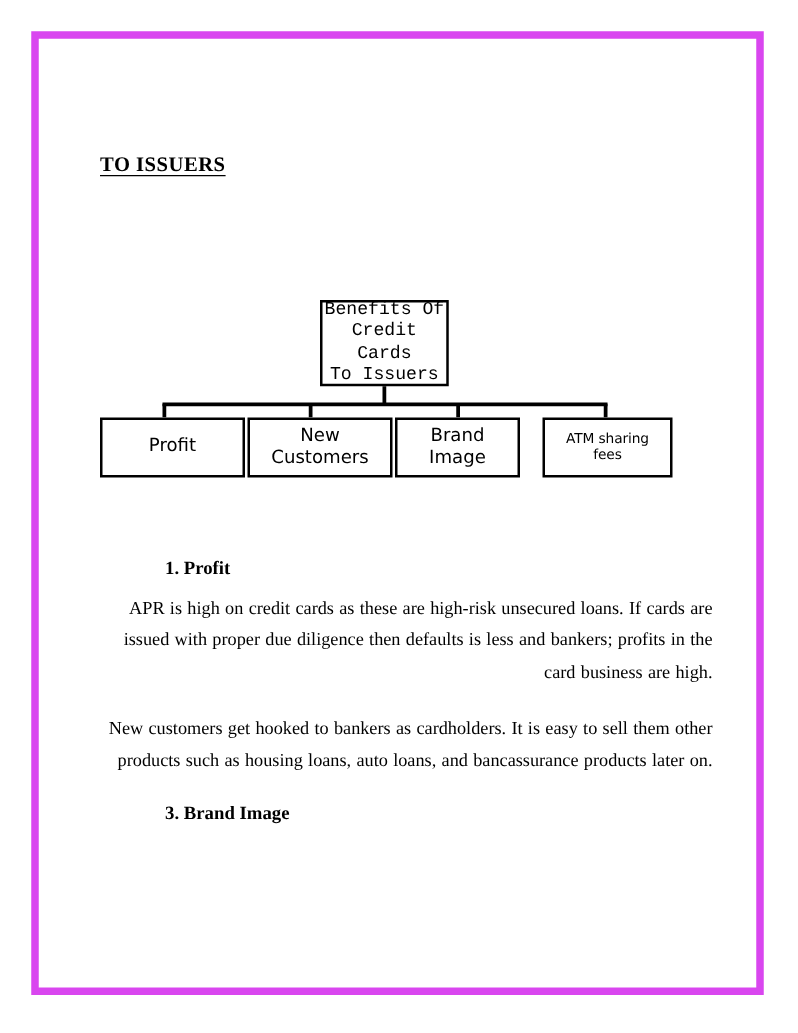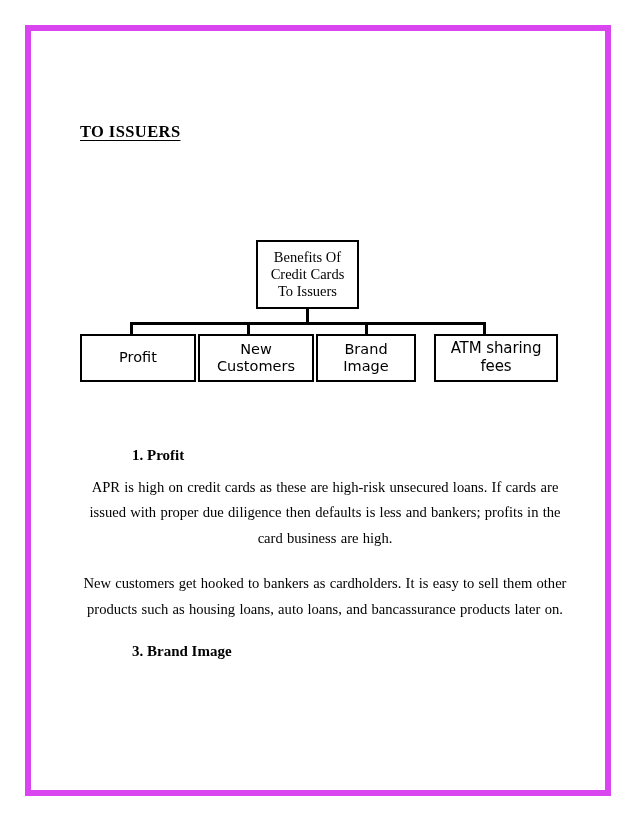--- a/index.html
+++ b/index.html
@@ -62,33 +62,33 @@
     text-align: center;
     line-height: 1.18;
   }
   .chart-box span { display: block; }
 
   #node-root {
     left: 225px;
     top: 209px;
     width: 103px;
     height: 69px;
-    font-family: Liberation Serif, serif;
+    font-family: Liberation Mono, monospace;
     font-size: 14.5px;
   }
   .chart-leaf {
     top: 303px;
     height: 48px;
     font-family: "DejaVu Sans", sans-serif;
     font-size: 14.5px;
   }
   #node-profit      { left: 49px;  width: 116px; }
   #node-new-cust    { left: 167px; width: 116px; }
   #node-brand-image { left: 285px; width: 100px; }
-  #node-atm-fees    { left: 403px; width: 124px; font-size: 15px; }
+  #node-atm-fees    { left: 403px; width: 104px; font-size: 11px; }
   #node-atm-fees .leaf-label { letter-spacing: -.1px; }
 
   
   .conn {
     position: absolute;
     background: #000000;
   }
   #conn-stem   { left: 275px; top: 278px; width: 3px;   height: 14px; }
   #conn-bus    { left: 99px;  top: 291px; width: 356px; height: 3px;  }
   .conn-drop   { top: 292px; width: 3px; height: 11px; }
@@ -108,21 +108,21 @@
   .section-heading {
     font-size: 15px;
     font-weight: bold;
     margin: 0 0 10px 52px;
     line-height: 1.25;
   }
   .section-body {
     font-size: 14.6px;
     line-height: 25.5px;
     margin: 0 0 20px 0;
-    text-align: center;
+    text-align: right;
     word-spacing: .6px;
   }
   #section-brand-image .section-body { margin-bottom: 0; }
   #section-new-customers { margin-top: 4px; }
   #section-brand-image   { margin-top: 4px; }
 
   
   #page-number {
     position: absolute;
     left: 0;

